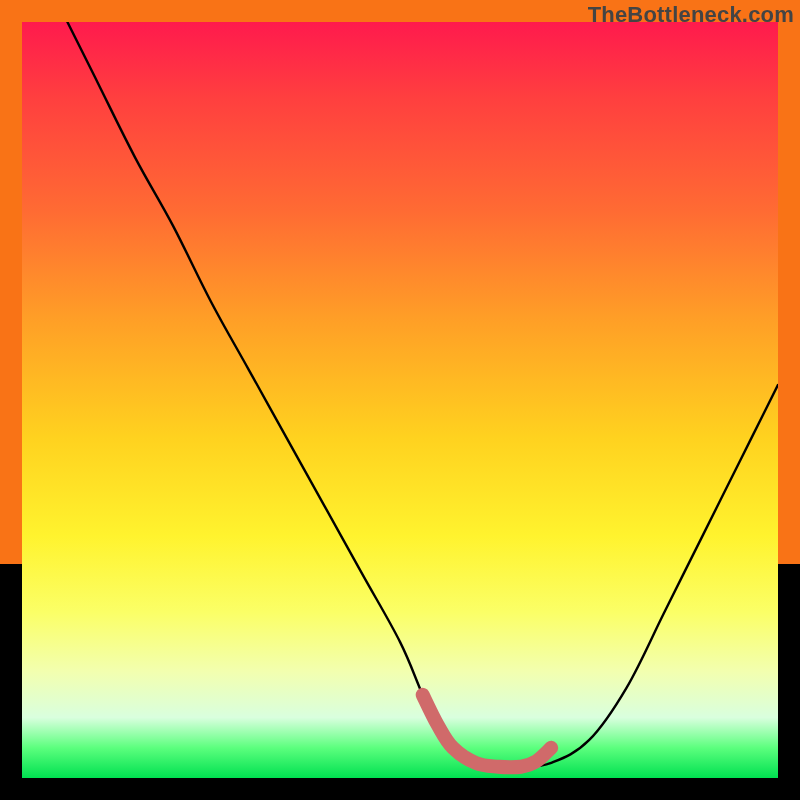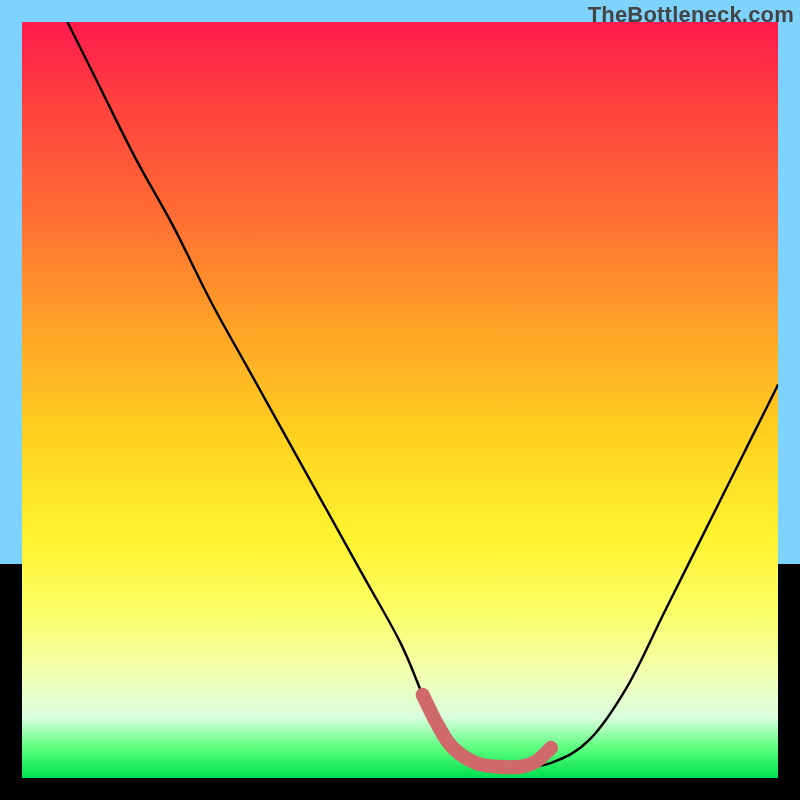--- a/index.html
+++ b/index.html
@@ -10,21 +10,21 @@
     background: #000;
     overflow: hidden;
     font-family: Arial, Helvetica, sans-serif;
   }
   .frame {
     position: absolute;
     left: 0;
     top: 0;
     width: 800px;
     height: 564px;
-    background: #7dd3fc;
+    background: #f97316;
   }
   .plot {
     position: absolute;
     left: 22px;
     top: 22px;
     width: 756px;
     height: 756px;
     
     background: linear-gradient(
       to bottom,

